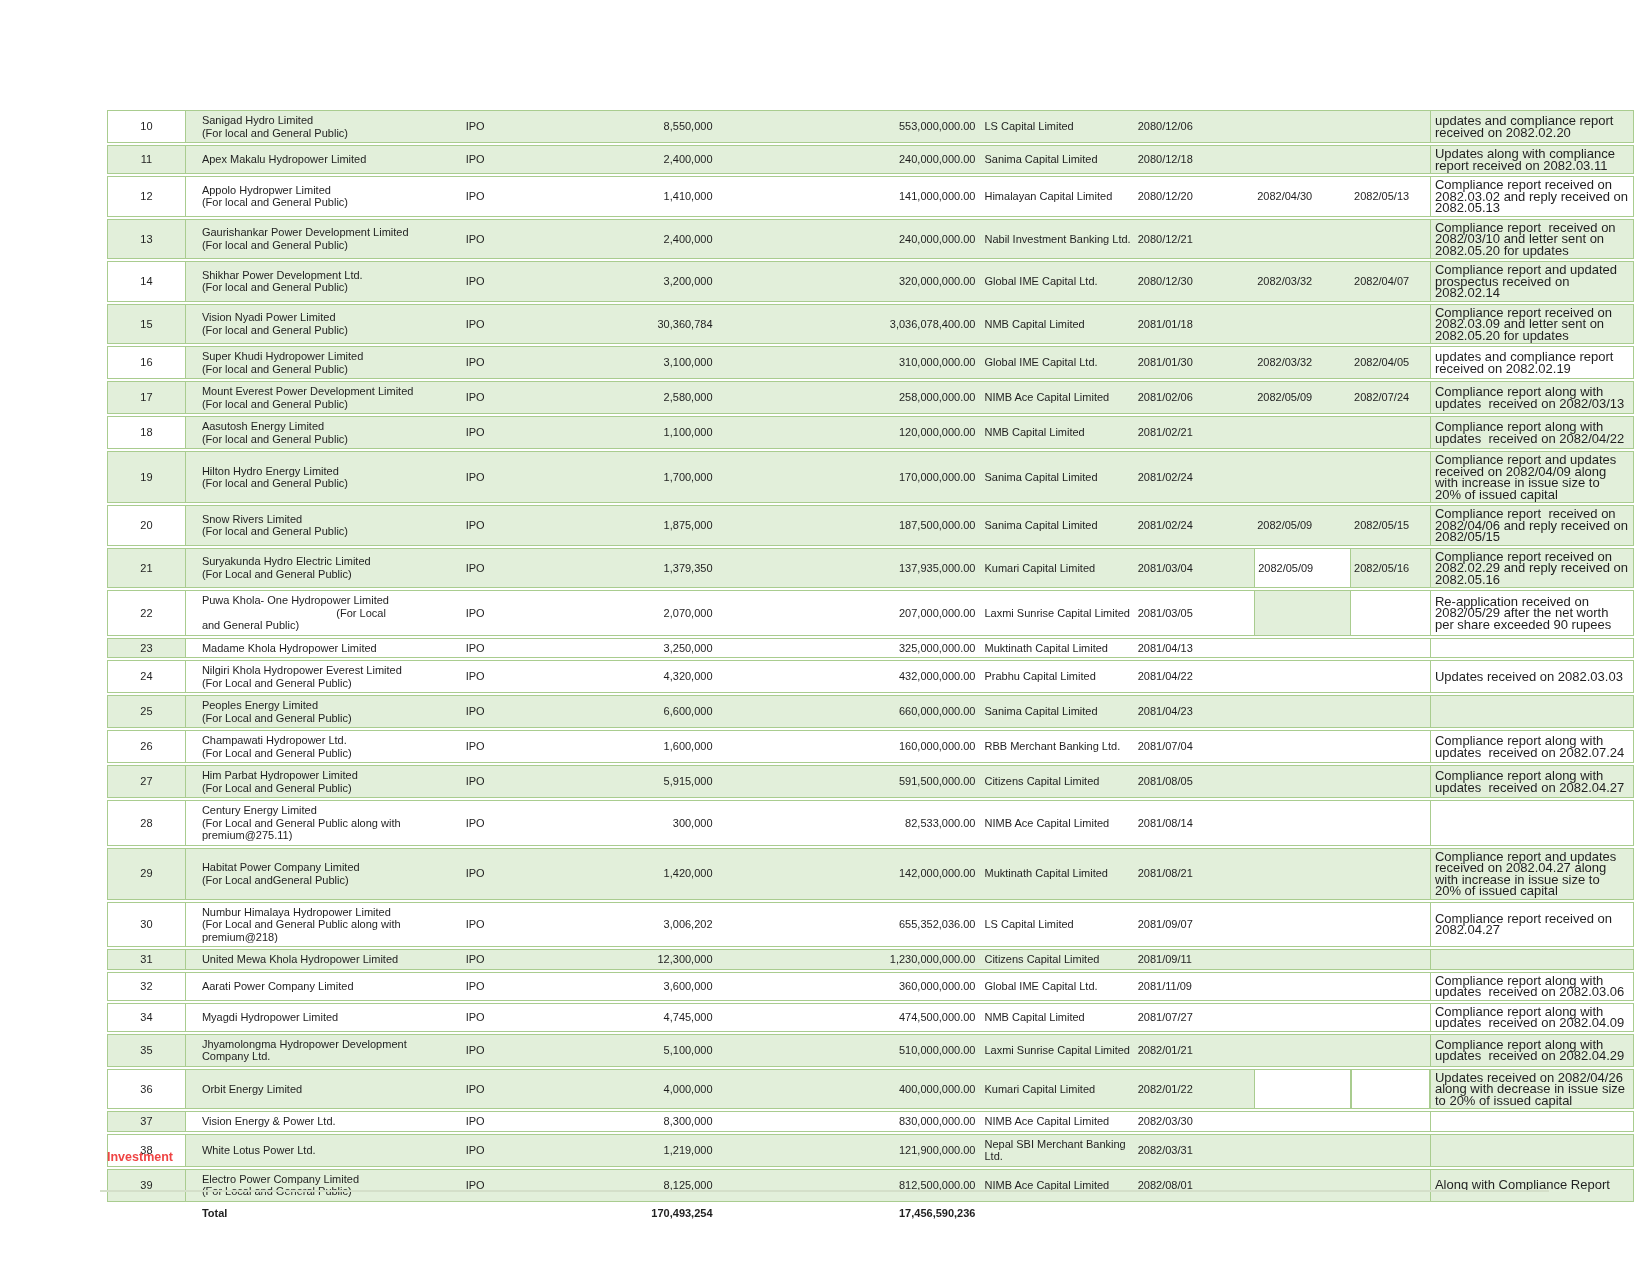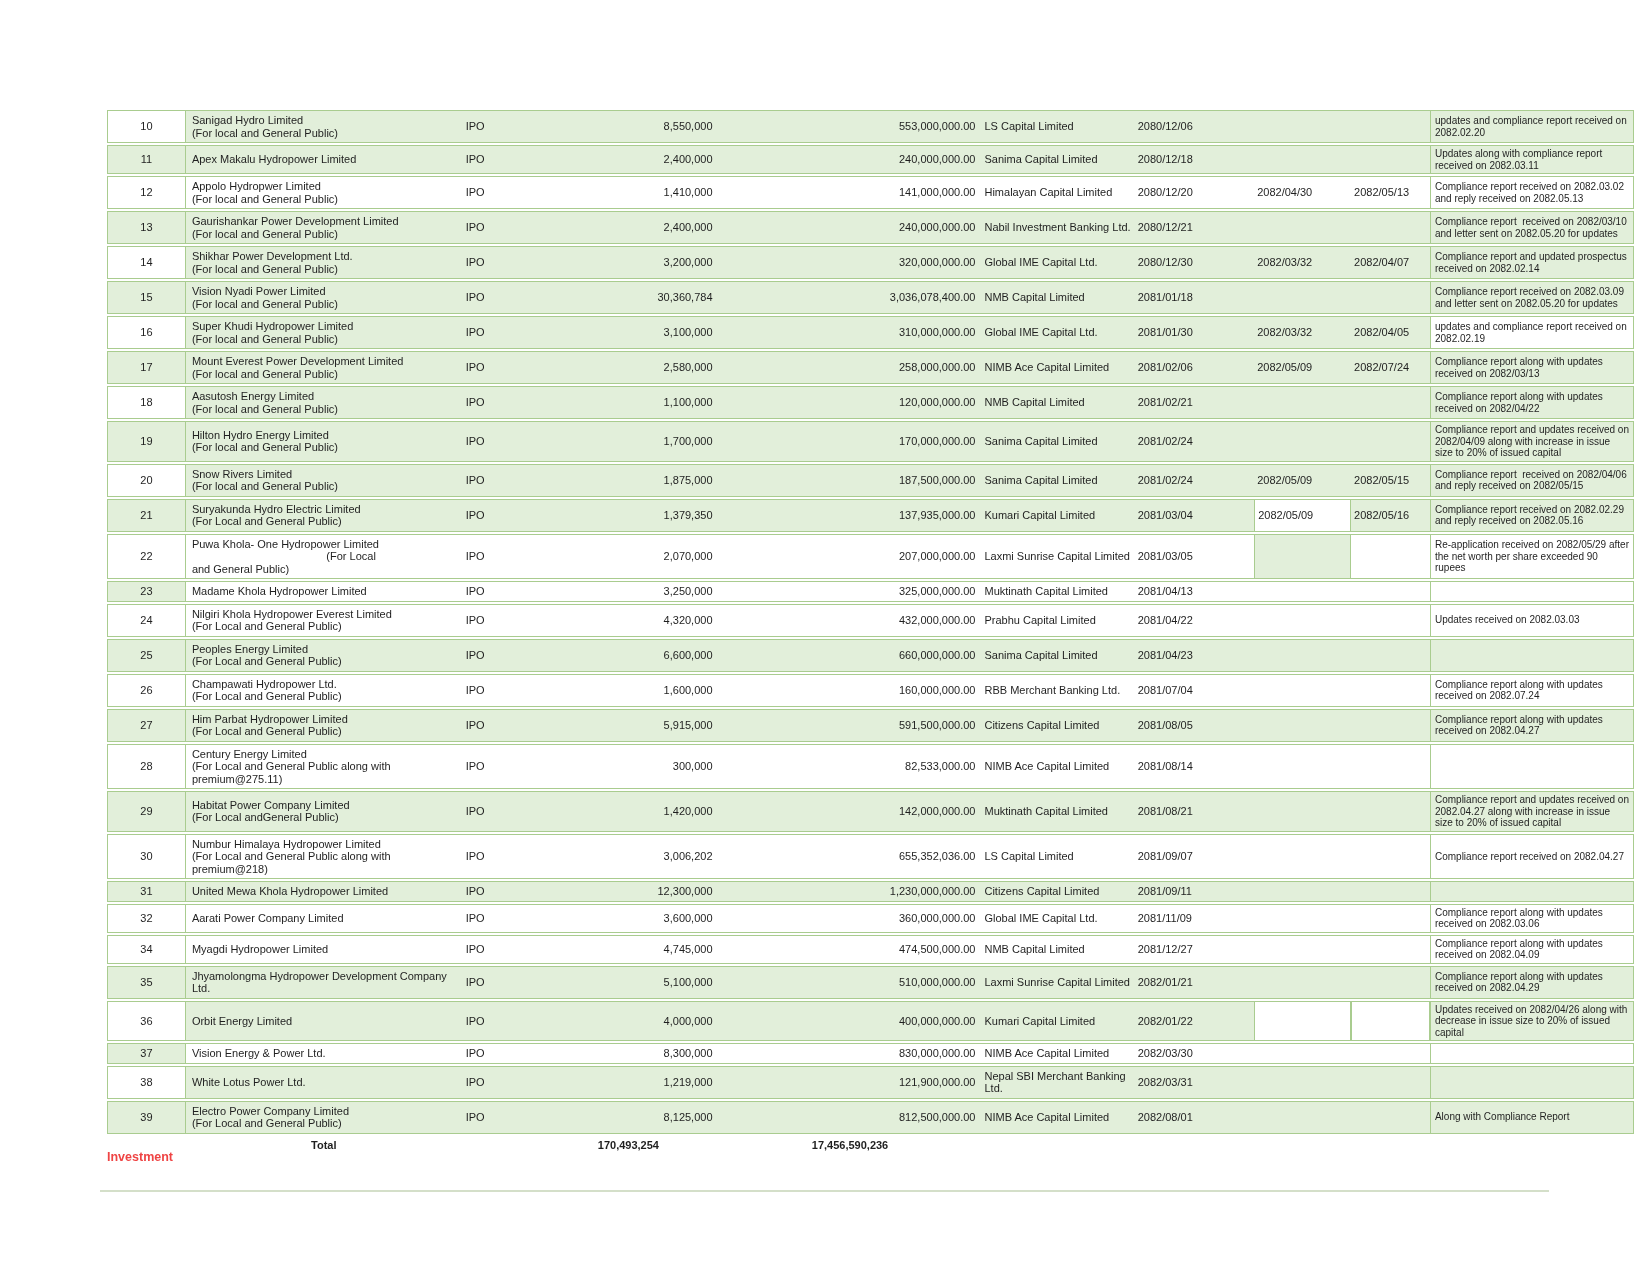--- a/index.html
+++ b/index.html
@@ -22,35 +22,35 @@
     border-top:1px solid var(--line);
     border-bottom:1px solid var(--line);
     padding:3px 0;line-height:12.5px;
     overflow:hidden;
   }
   tr.row-green td{background:var(--green);}
   tr.row-white td{background:#ffffff;}
   .c-sn{text-align:center;border-left:1px solid var(--line);border-right:1px solid var(--line);}
   td.sn-white{background:#ffffff !important;}
   td.sn-green{background:var(--green) !important;}
-  .c-name{padding-left:6px;padding-right:4px;}
+  .c-name{padding-left:16px;padding-right:4px;}
   .c-name div{white-space:pre-wrap;}
   .c-type{padding-left:6px;}
   .c-shares{text-align:right;padding-right:12px;}
   .c-amount{text-align:right;padding-right:6px;}
   .c-manager{padding-left:3px;padding-right:4px;}
   .c-date1,.c-date2,.c-date3{padding-left:3px;}
   .c-remarks{
     border-left:1px solid var(--line);border-right:1px solid var(--line);
-    padding:2px 4px;font-size:10px;line-height:11.5px;white-space:pre-wrap;margin-top:16px;
+    padding:2px 4px;font-size:13px;line-height:11.5px;white-space:pre-wrap;margin-top:16px;
   }
   td.patch-white{background:#ffffff !important;border:1px solid var(--line);}
   td.patch-green{background:var(--green) !important;border:1px solid var(--line);}
   td.remarks-white{background:#ffffff !important;}
-  tr.total-row td{background:#ffffff;border:none;font-weight:bold;text-align:center;}
+  tr.total-row td{background:#ffffff;border:none;font-weight:bold;}
   .investment{
     position:absolute;left:107px;top:1150px;
     color:#ef4444;font-weight:bold;font-size:12.5px;
   }
   .divider{
     position:absolute;left:100px;top:1190px;width:1449px;height:0;
     border-top:2px solid #d4dfc9;
   }
 </style>
 </head>
@@ -421,21 +421,21 @@
         <tr class="row-white">
     <td class="c-sn">34</td>
     <td class="c-name">
       <div>Myagdi Hydropower Limited</div>
       <div></div>
     </td>
     <td class="c-type">IPO</td>
     <td class="c-shares">4,745,000</td>
     <td class="c-amount">474,500,000.00</td>
     <td class="c-manager">NMB Capital Limited</td>
-    <td class="c-date1">2081/12/27</td>
+    <td class="c-date1">2081/07/27</td>
     <td class="c-date2"></td>
     <td class="c-date3"></td>
     <td class="c-remarks">Compliance report along with updates  received on 2082.04.09</td>
   </tr>
         <tr class="row-green">
     <td class="c-sn">35</td>
     <td class="c-name">
       <div>Jhyamolongma Hydropower Development Company Ltd.</div>
       <div></div>
     </td>

